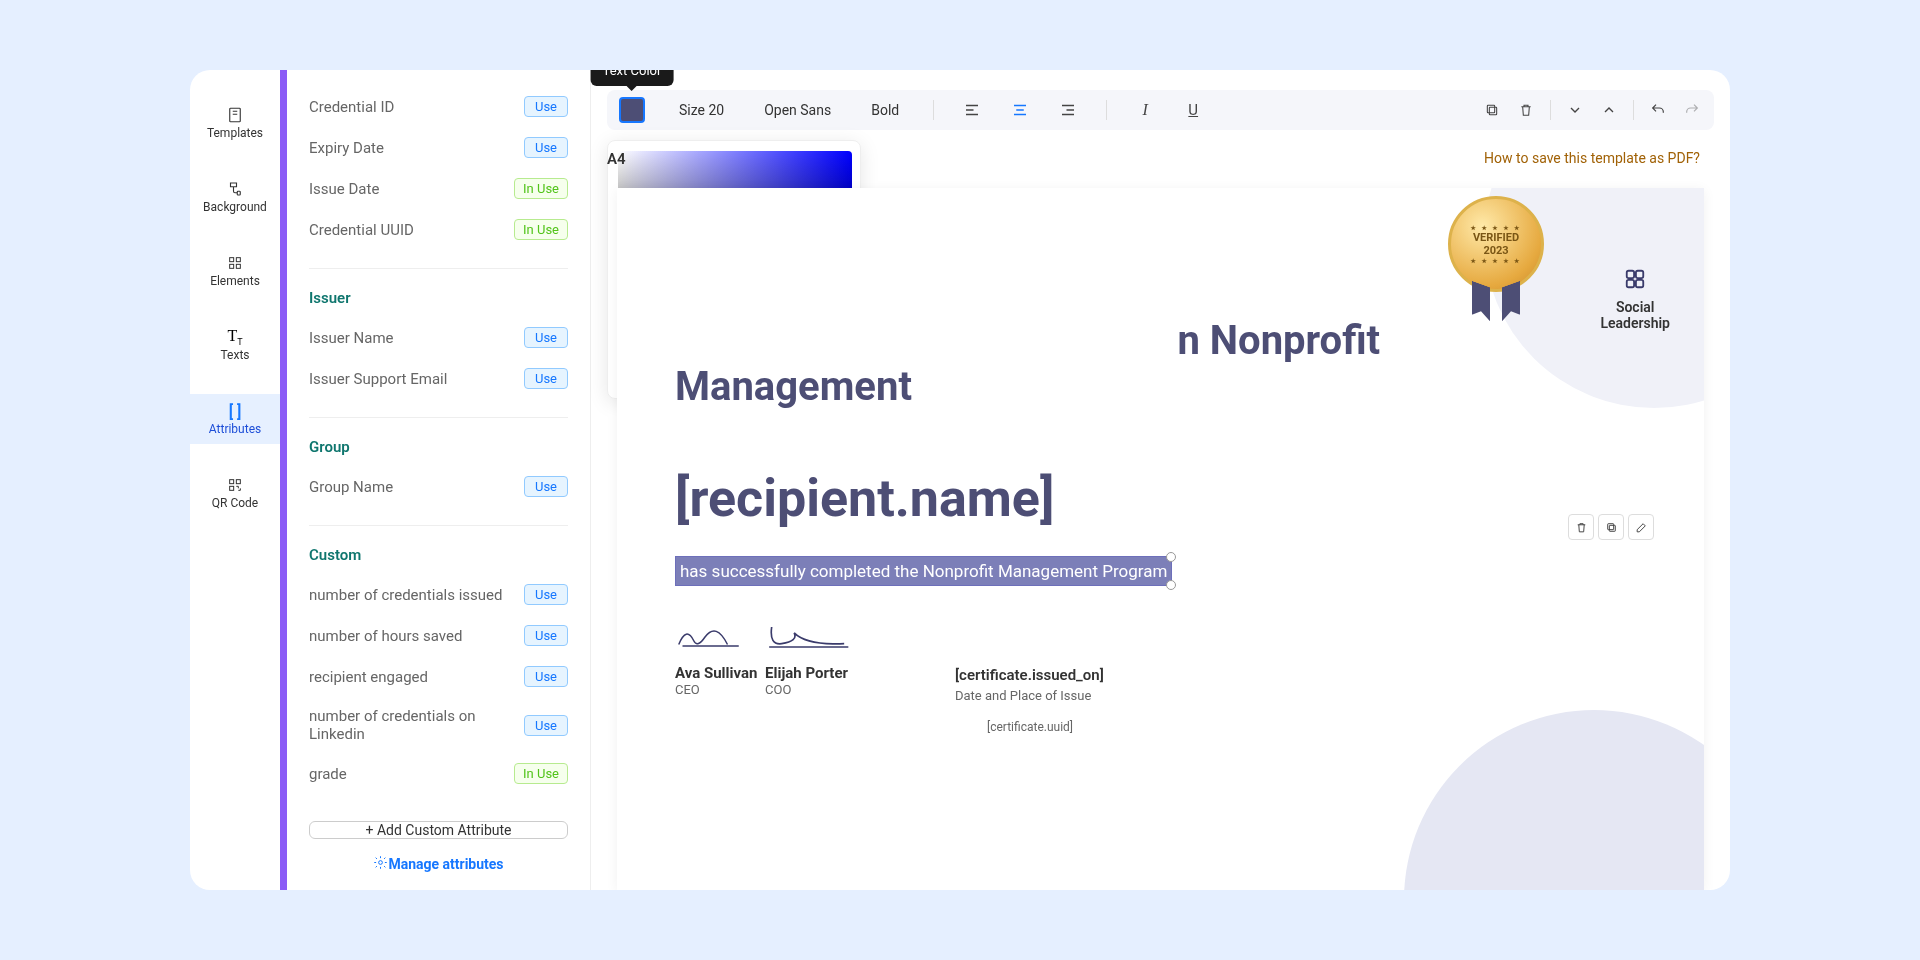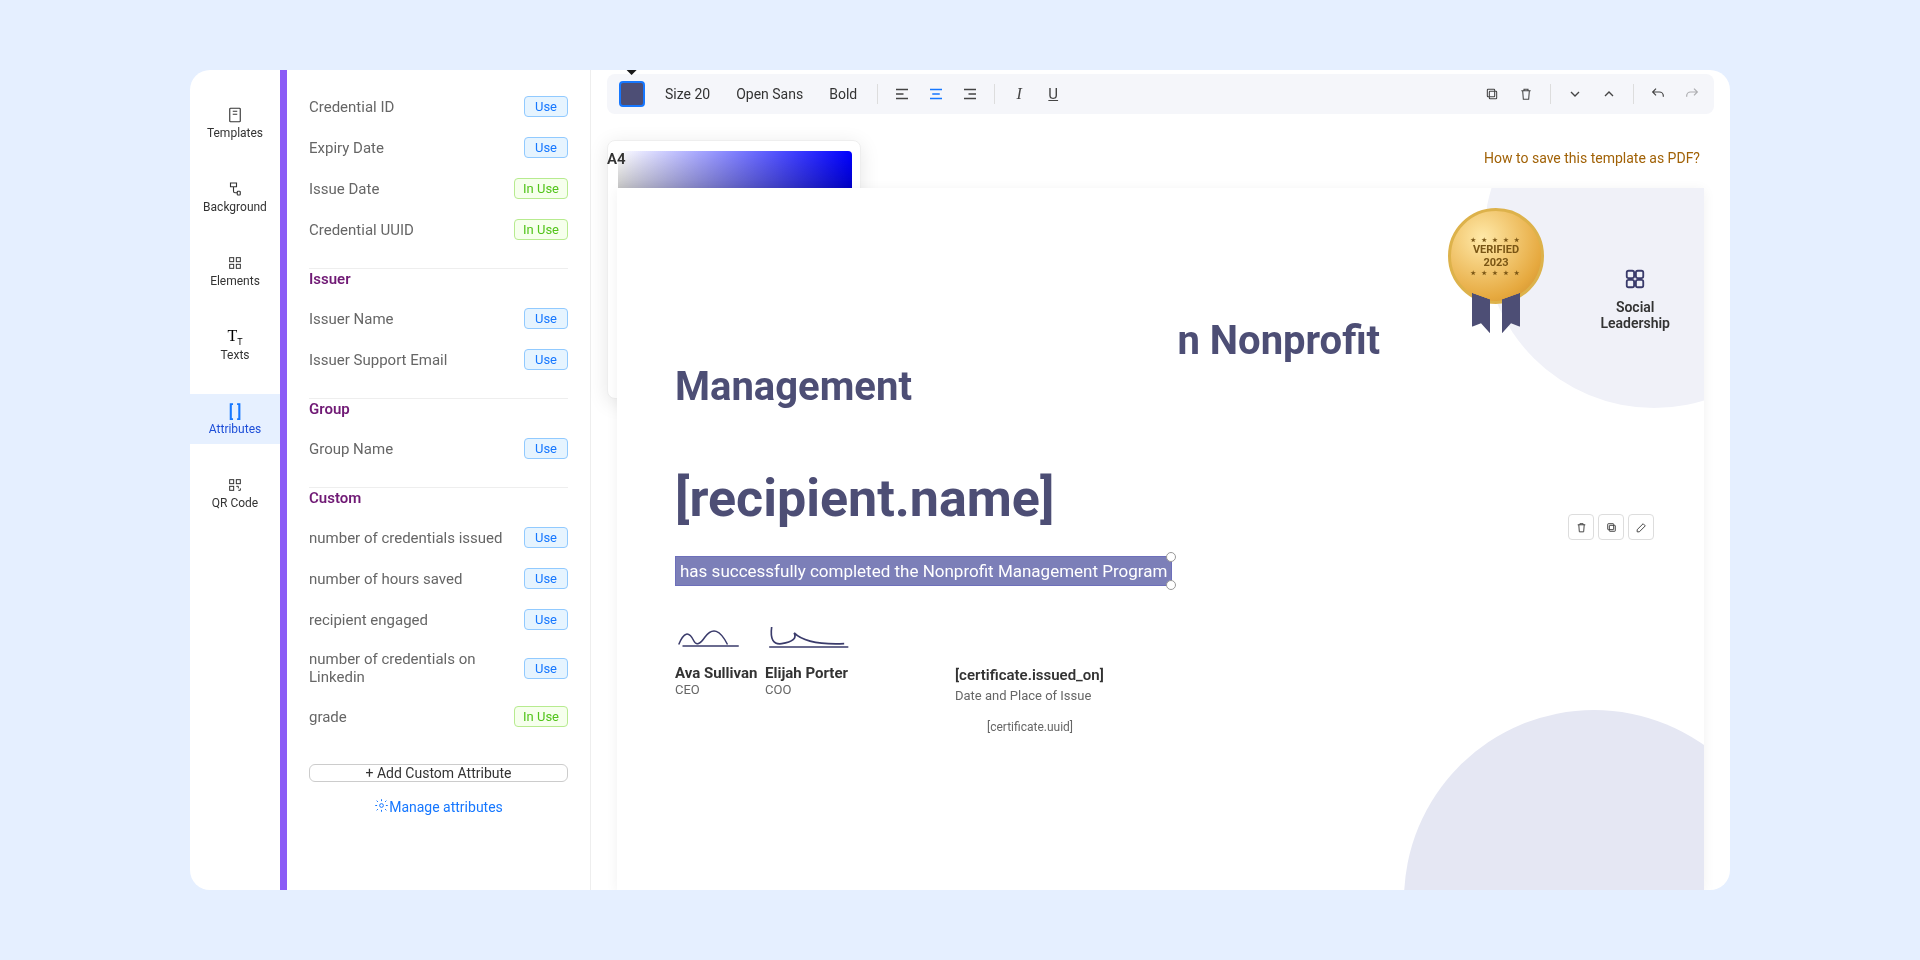--- a/index.html
+++ b/index.html
@@ -8,25 +8,25 @@
 .nav { width: 90px; display: flex; flex-direction: column; align-items: center; padding-top: 28px; gap: 24px; }
 .nav-item { display: flex; flex-direction: column; align-items: center; gap: 2px; cursor: pointer; width: 100%; padding: 8px 0; }
 .nav-item.active { background: #e6f0ff; }
 .nav-item .lbl { font-size: 12px; color: #333; }
 .nav-item.active .lbl { color: #1d4ed8; }
 .nav-icon { width: 18px; height: 18px; display: flex; align-items: center; justify-content: center; }
 .sidebar { width: 311px; border-left: 7px solid #8b5cf6; border-right: 1px solid #eee; overflow-y: auto; padding: 16px 22px 24px 22px; }
 .attr-row { display: flex; align-items: center; justify-content: space-between; padding: 10px 0; font-size: 15px; color: #666; }
 .use-btn { padding: 2px 10px; font-size: 13px; border-radius: 4px; border: 1px solid #91caff; background: #e6f4ff; color: #1677ff; cursor: pointer; }
 .inuse-btn { padding: 2px 8px; font-size: 13px; border-radius: 4px; border: 1px solid #b7eb8f; background: #f6ffed; color: #52c41a; }
-.section-head { font-weight: 600; font-size: 15px; color: #701a75; margin-top: 18px; margin-bottom: 10px; border-top: 1px solid #eee; padding-top: 1px; }
+.section-head { font-weight: 600; font-size: 15px; color: #0f766e; margin-top: 18px; margin-bottom: 10px; border-top: 1px solid #eee; padding-top: 20px; }
 .add-custom { width: 100%; border: 1px solid #ccc; border-radius: 6px; background: #fff; font-size: 14px; color: #333; cursor: pointer; margin-top: 27px; }
-.manage { text-align: center; color: #1677ff; font-size: 14px; margin-top: 16px; display: flex; align-items: center; justify-content: center; cursor: pointer; }
+.manage { text-align: center; color: #1677ff; font-size: 14px; margin-top: 16px; display: flex; align-items: center; justify-content: center; cursor: pointer; font-weight: bold; }
 .canvas-area { flex: 1; position: relative; }
-.toolbar { position: absolute; left: 16px; right: 16px; top: 4px; height: 40px; background: #f5f6fa; border-radius: 8px; display: flex; align-items: center; padding: 0 12px; gap: 14px; }
+.toolbar { position: absolute; left: 16px; right: 16px; top: 20px; height: 40px; background: #f5f6fa; border-radius: 8px; display: flex; align-items: center; padding: 0 12px; gap: 28px; }
 .color-swatch { width: 26px; height: 26px; background: #4d4e75; border-radius: 4px; border: 2px solid #1677ff; cursor: pointer; position: relative; }
 .tooltip { position: absolute; top: -44px; left: 50%; transform: translateX(-50%); background: #1a1a1a; color: #fff; padding: 8px 12px; border-radius: 6px; font-size: 13px; white-space: nowrap; }
 .tooltip::after { content: ''; position: absolute; top: 100%; left: 50%; transform: translateX(-50%); border: 5px solid transparent; border-top-color: #1a1a1a; }
 .tbitem { font-size: 14px; color: #333; cursor: pointer; padding: 4px 6px; }
 .tb-sep { width: 1px; height: 20px; background: #ddd; }
 .tb-icon { width: 20px; height: 20px; display: flex; align-items: center; justify-content: center; cursor: pointer; color: #444; }
 .tb-right { margin-left: auto; display: flex; align-items: center; gap: 14px; }
 .color-picker { position: absolute; top: 70px; left: 16px; width: 254px; background: #fff; border: 1px solid #eee; border-radius: 8px; box-shadow: 0 4px 20px rgba(0,0,0,0.1); padding: 10px; }
 .cp-gradient { width: 234px; height: 160px; border-radius: 4px; background: linear-gradient(to bottom, transparent, #000), linear-gradient(to right, #fff, #0000ff); position: relative; }
 .cp-cursor { position: absolute; width: 12px; height: 12px; border: 2px solid #fff; border-radius: 50%; left: 78px; top: 82px; box-shadow: 0 0 2px rgba(0,0,0,0.5); }
@@ -52,21 +52,21 @@
 .grade-val { font-size: 20px; font-weight: 700; color: #2a2b4a; margin-top: 2px; }
 .sel-actions { position: absolute; right: 50px; top: 326px; display: flex; gap: 4px; }
 .sel-act { width: 26px; height: 26px; border: 1px solid #ddd; background: #fff; border-radius: 4px; display: flex; align-items: center; justify-content: center; cursor: pointer; font-size: 14px; }
 .sig-row { position: absolute; left: 58px; top: 430px; display: flex; align-items: flex-start; }
 .sig svg { height: 38px; }
 .sig-name { font-weight: 700; color: #333; font-size: 15px; margin-top: 4px; }
 .sig-role { font-size: 13px; color: #666; }
 .cert-issued { position: absolute; left: 338px; top: 478px; font-size: 15px; color: #333; font-weight: 600; }
 .cert-issued-sub { position: absolute; left: 338px; top: 500px; font-size: 13px; color: #666; }
 .cert-uuid { position: absolute; left: 370px; top: 532px; font-size: 12px; color: #666; }
-.badge { position: absolute; right: 160px; top: 20px; text-align: center; }
+.badge { position: absolute; right: 160px; top: 8px; text-align: center; }
 .badge-medal { width: 96px; height: 96px; border-radius: 50%; background: radial-gradient(circle at 35% 30%, #ffe9a8, #e6a93f 70%, #c8882a); border: 3px solid #ddb24b; display: flex; flex-direction: column; align-items: center; justify-content: center; font-size: 11px; font-weight: 700; color: #7a5615; position: relative; }
 .badge-ribbons { position: relative; width: 96px; height: 30px; }
 .badge-ribbons::before, .badge-ribbons::after { content: ''; position: absolute; top: -8px; width: 18px; height: 34px; background: #4d4e75; }
 .badge-ribbons::before { left: 24px; transform: skewY(20deg); clip-path: polygon(0 0,100% 0,100% 100%,50% 80%,0 100%); }
 .badge-ribbons::after { right: 24px; transform: skewY(-20deg); clip-path: polygon(0 0,100% 0,100% 100%,50% 80%,0 100%); }
 .social-lead { position: absolute; right: 34px; top: 80px; text-align: center; font-size: 14px; color: #333; font-weight: 600; }
 .social-lead .icn { font-size: 20px; margin-bottom: 4px; }
 .align-active { color: #1677ff; }
 </style>
 </head>

